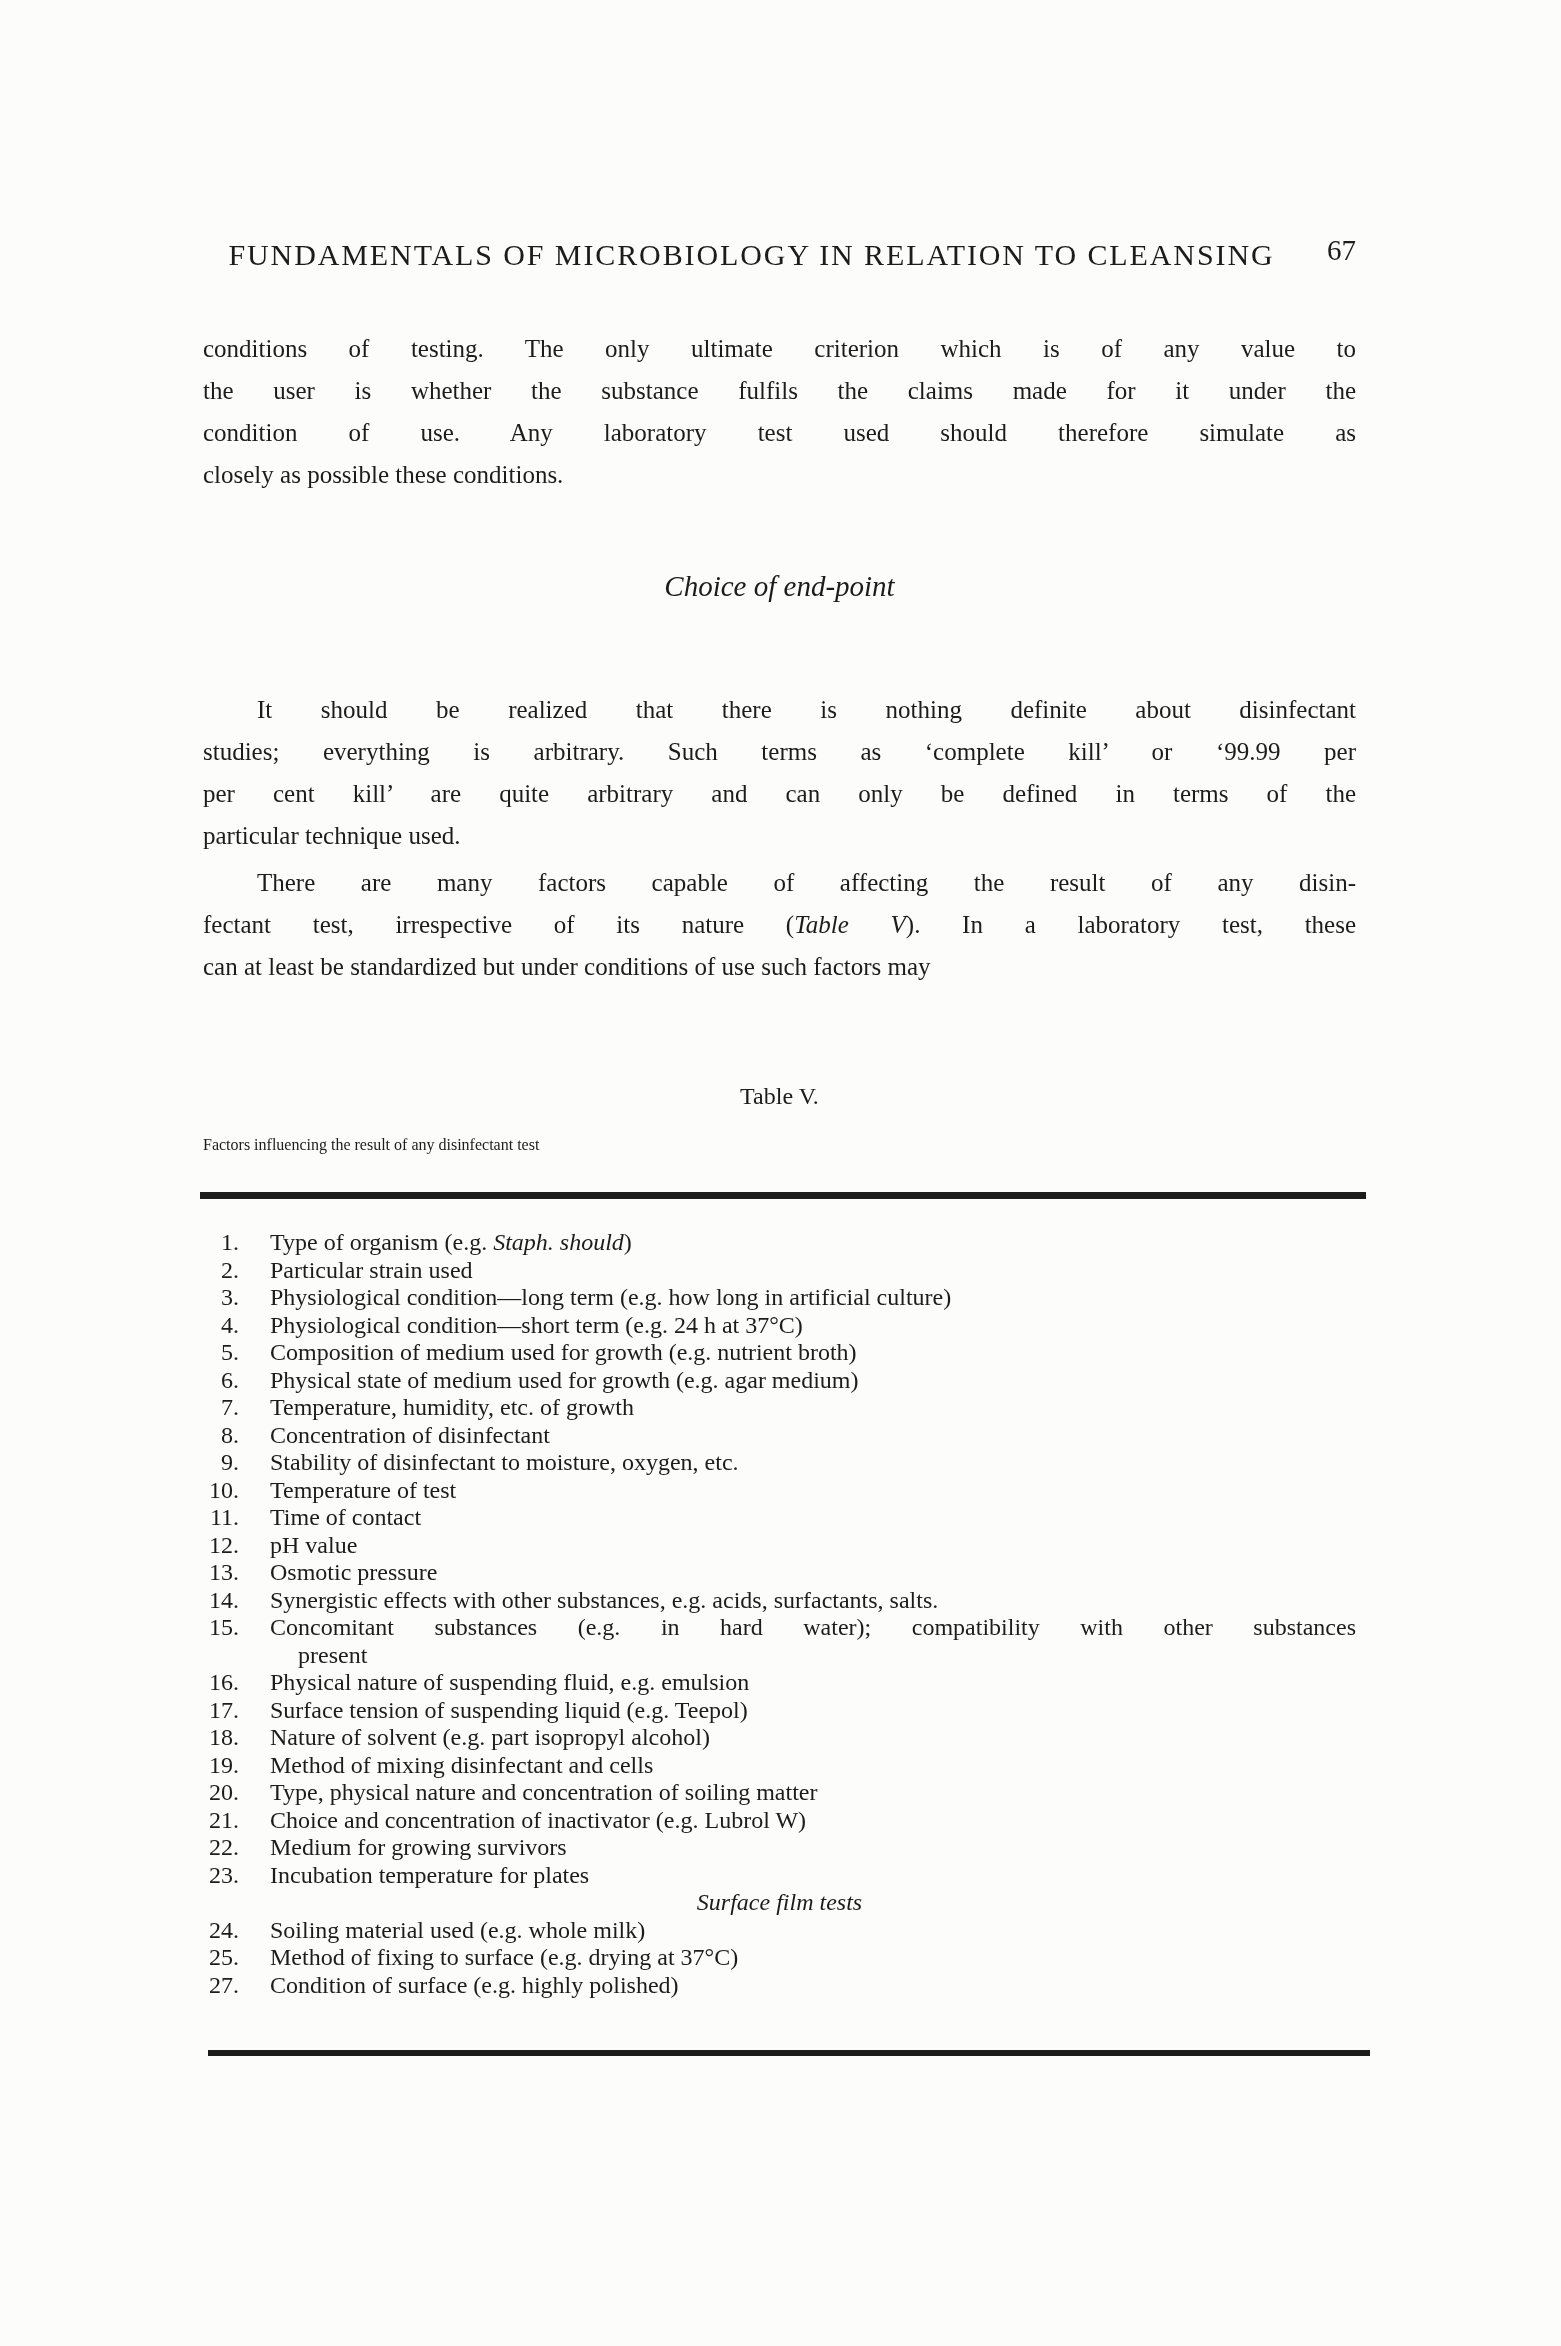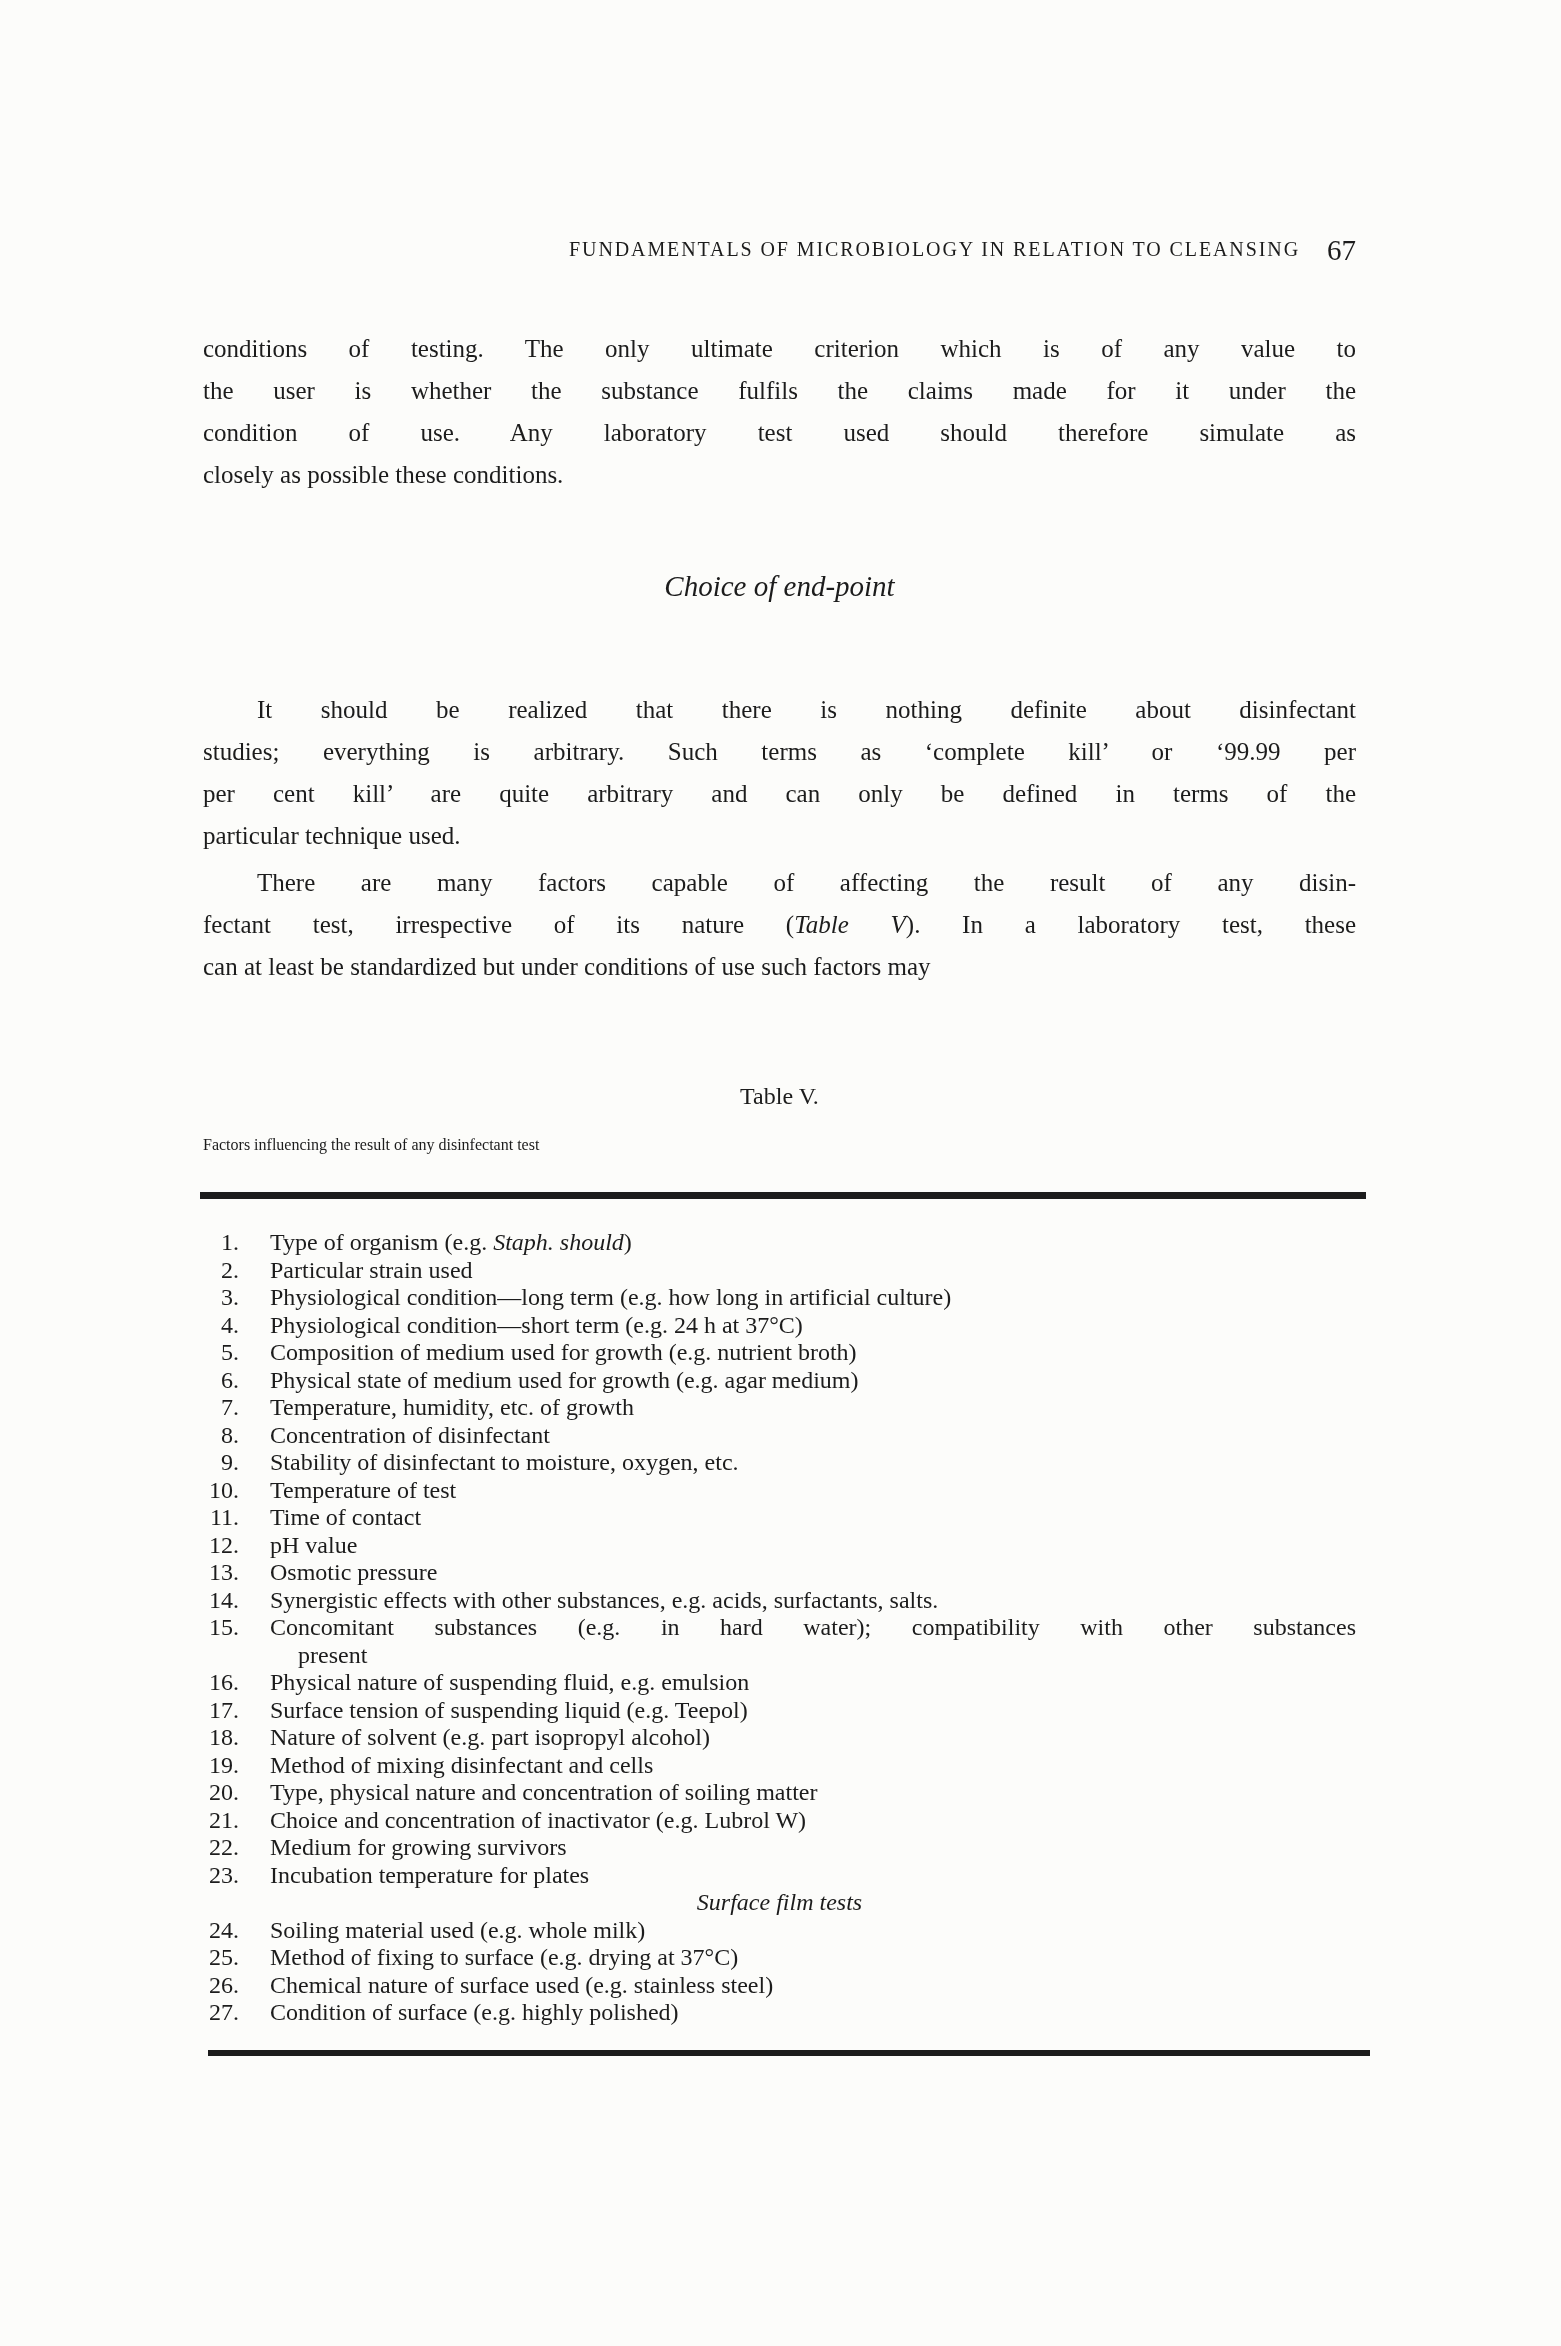--- a/index.html
+++ b/index.html
@@ -2,21 +2,21 @@
 <html style="--bg: #fcfcfa; --ink: #1c1c1c;font-size:15px"><head>
 <meta charset="utf-8">
 <style>
   html,body{margin:0;padding:0;background:#fdfdfb;}
   .page{
     position:relative;width:1562px;height:2347px;
     background:var(--bg,#fcfcfa);color:var(--ink,#1c1c1c);
     font-family:"Liberation Serif",serif;overflow:hidden;
   }
   .running-head{position:absolute;left:203px;width:1153px;top:238px;height:37px;}
-  .rh-title{position:absolute;left:0;right:56px;text-align:right;font-size:20px;letter-spacing:1.9px;white-space:nowrap;}
+  .rh-title{position:absolute;left:0;right:56px;text-align:center;font-size:30px;letter-spacing:1.9px;white-space:nowrap;}
   .rh-folio{position:absolute;right:0;top:-3.7px;font-size:29px;}
   .para{position:absolute;left:203px;width:1153px;font-size:25px;line-height:42px;}
   #para-0{top:328px;}
   #para-1{top:689px;}
   #para-2{top:862px;}
   .pline{text-align:justify;text-align-last:justify;}
   .pline.last{text-align-last:left;}
   .pline.indent{text-indent:54px;}
   .section-heading{position:absolute;left:203px;width:1153px;top:570px;text-align:center;font-size:29px;}
   .table-title{position:absolute;left:203px;width:1153px;top:1083px;text-align:center;font-size:24px;}
@@ -218,26 +218,20 @@
           <div class="l1">Soiling material used (e.g. whole milk)</div>
         </div>
       </div>
       <div class="trow">
         <span class="tnum">25.</span>
         <div class="ttext">
           <div class="l1">Method of fixing to surface (e.g. drying at 37°C)</div>
         </div>
       </div>
       <div class="trow">
-        <span class="tnum">26.</span>
-        <div class="ttext">
-          <div class="l1">Chemical nature of surface used (e.g. stainless steel)</div>
-        </div>
-      </div>
-      <div class="trow">
         <span class="tnum">27.</span>
         <div class="ttext">
           <div class="l1">Condition of surface (e.g. highly polished)</div>
         </div>
       </div>
     </div>
 
   <div class="rule rule-bottom"></div>
 </div>
 

